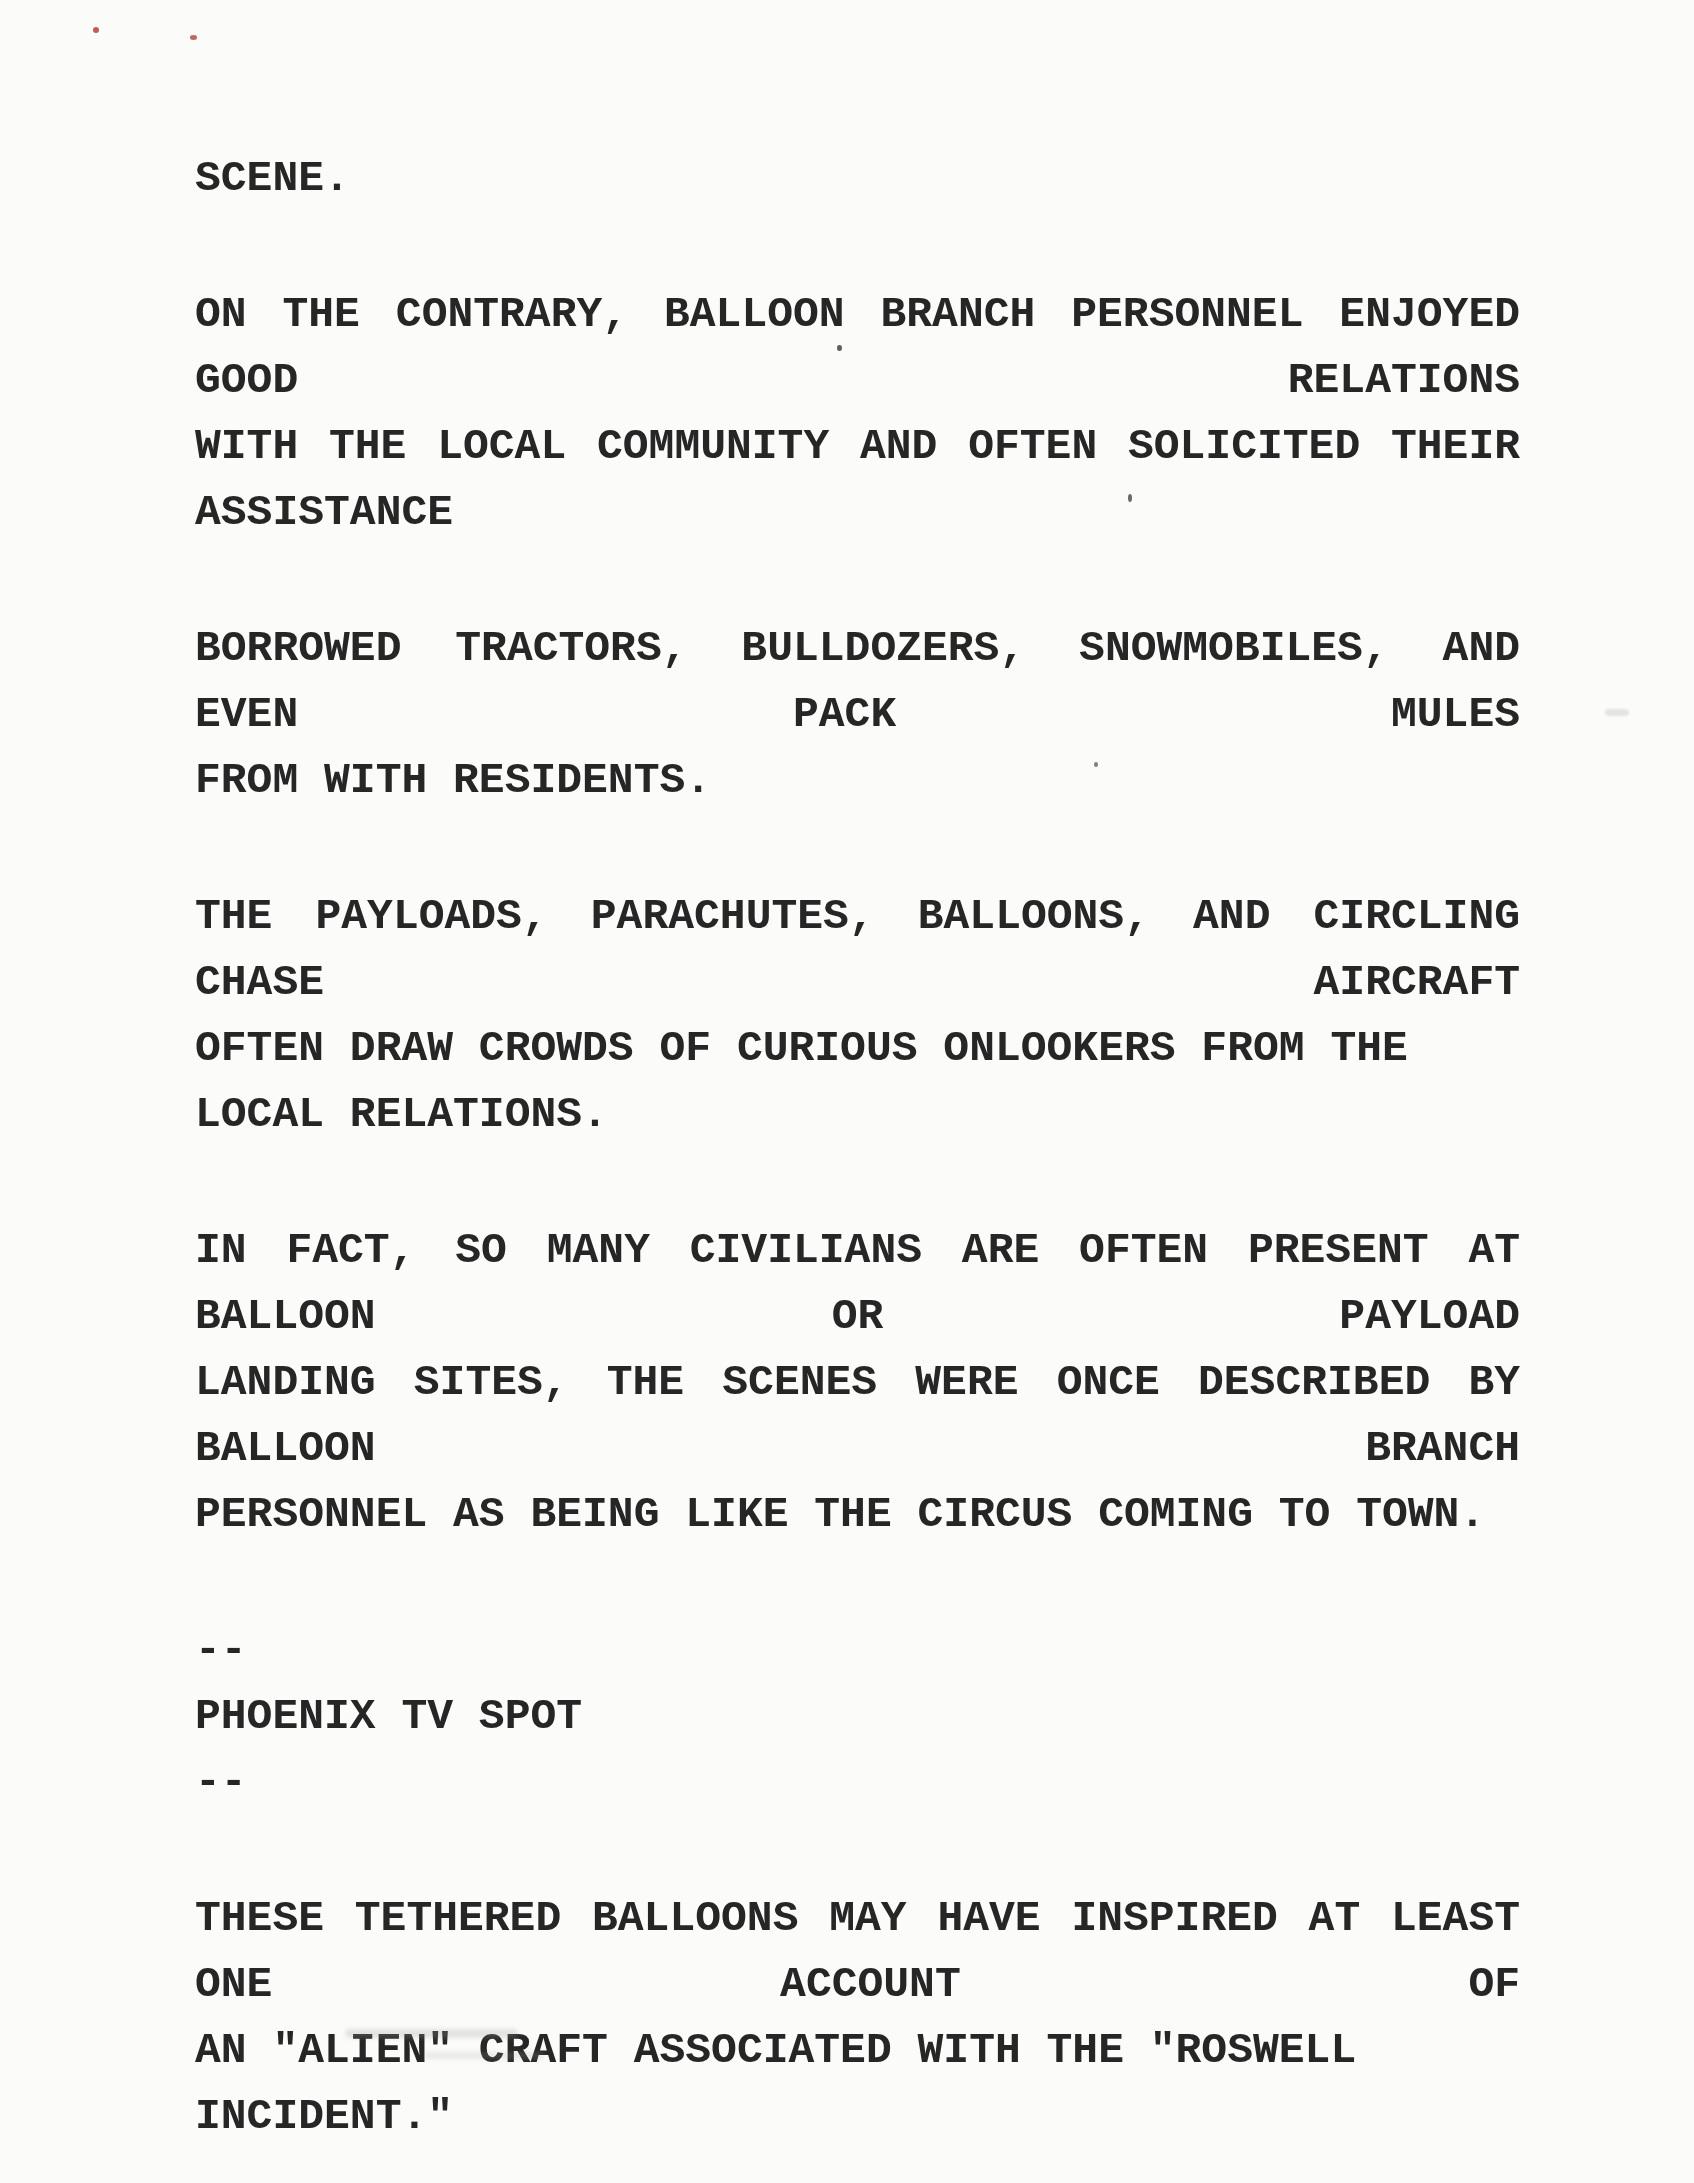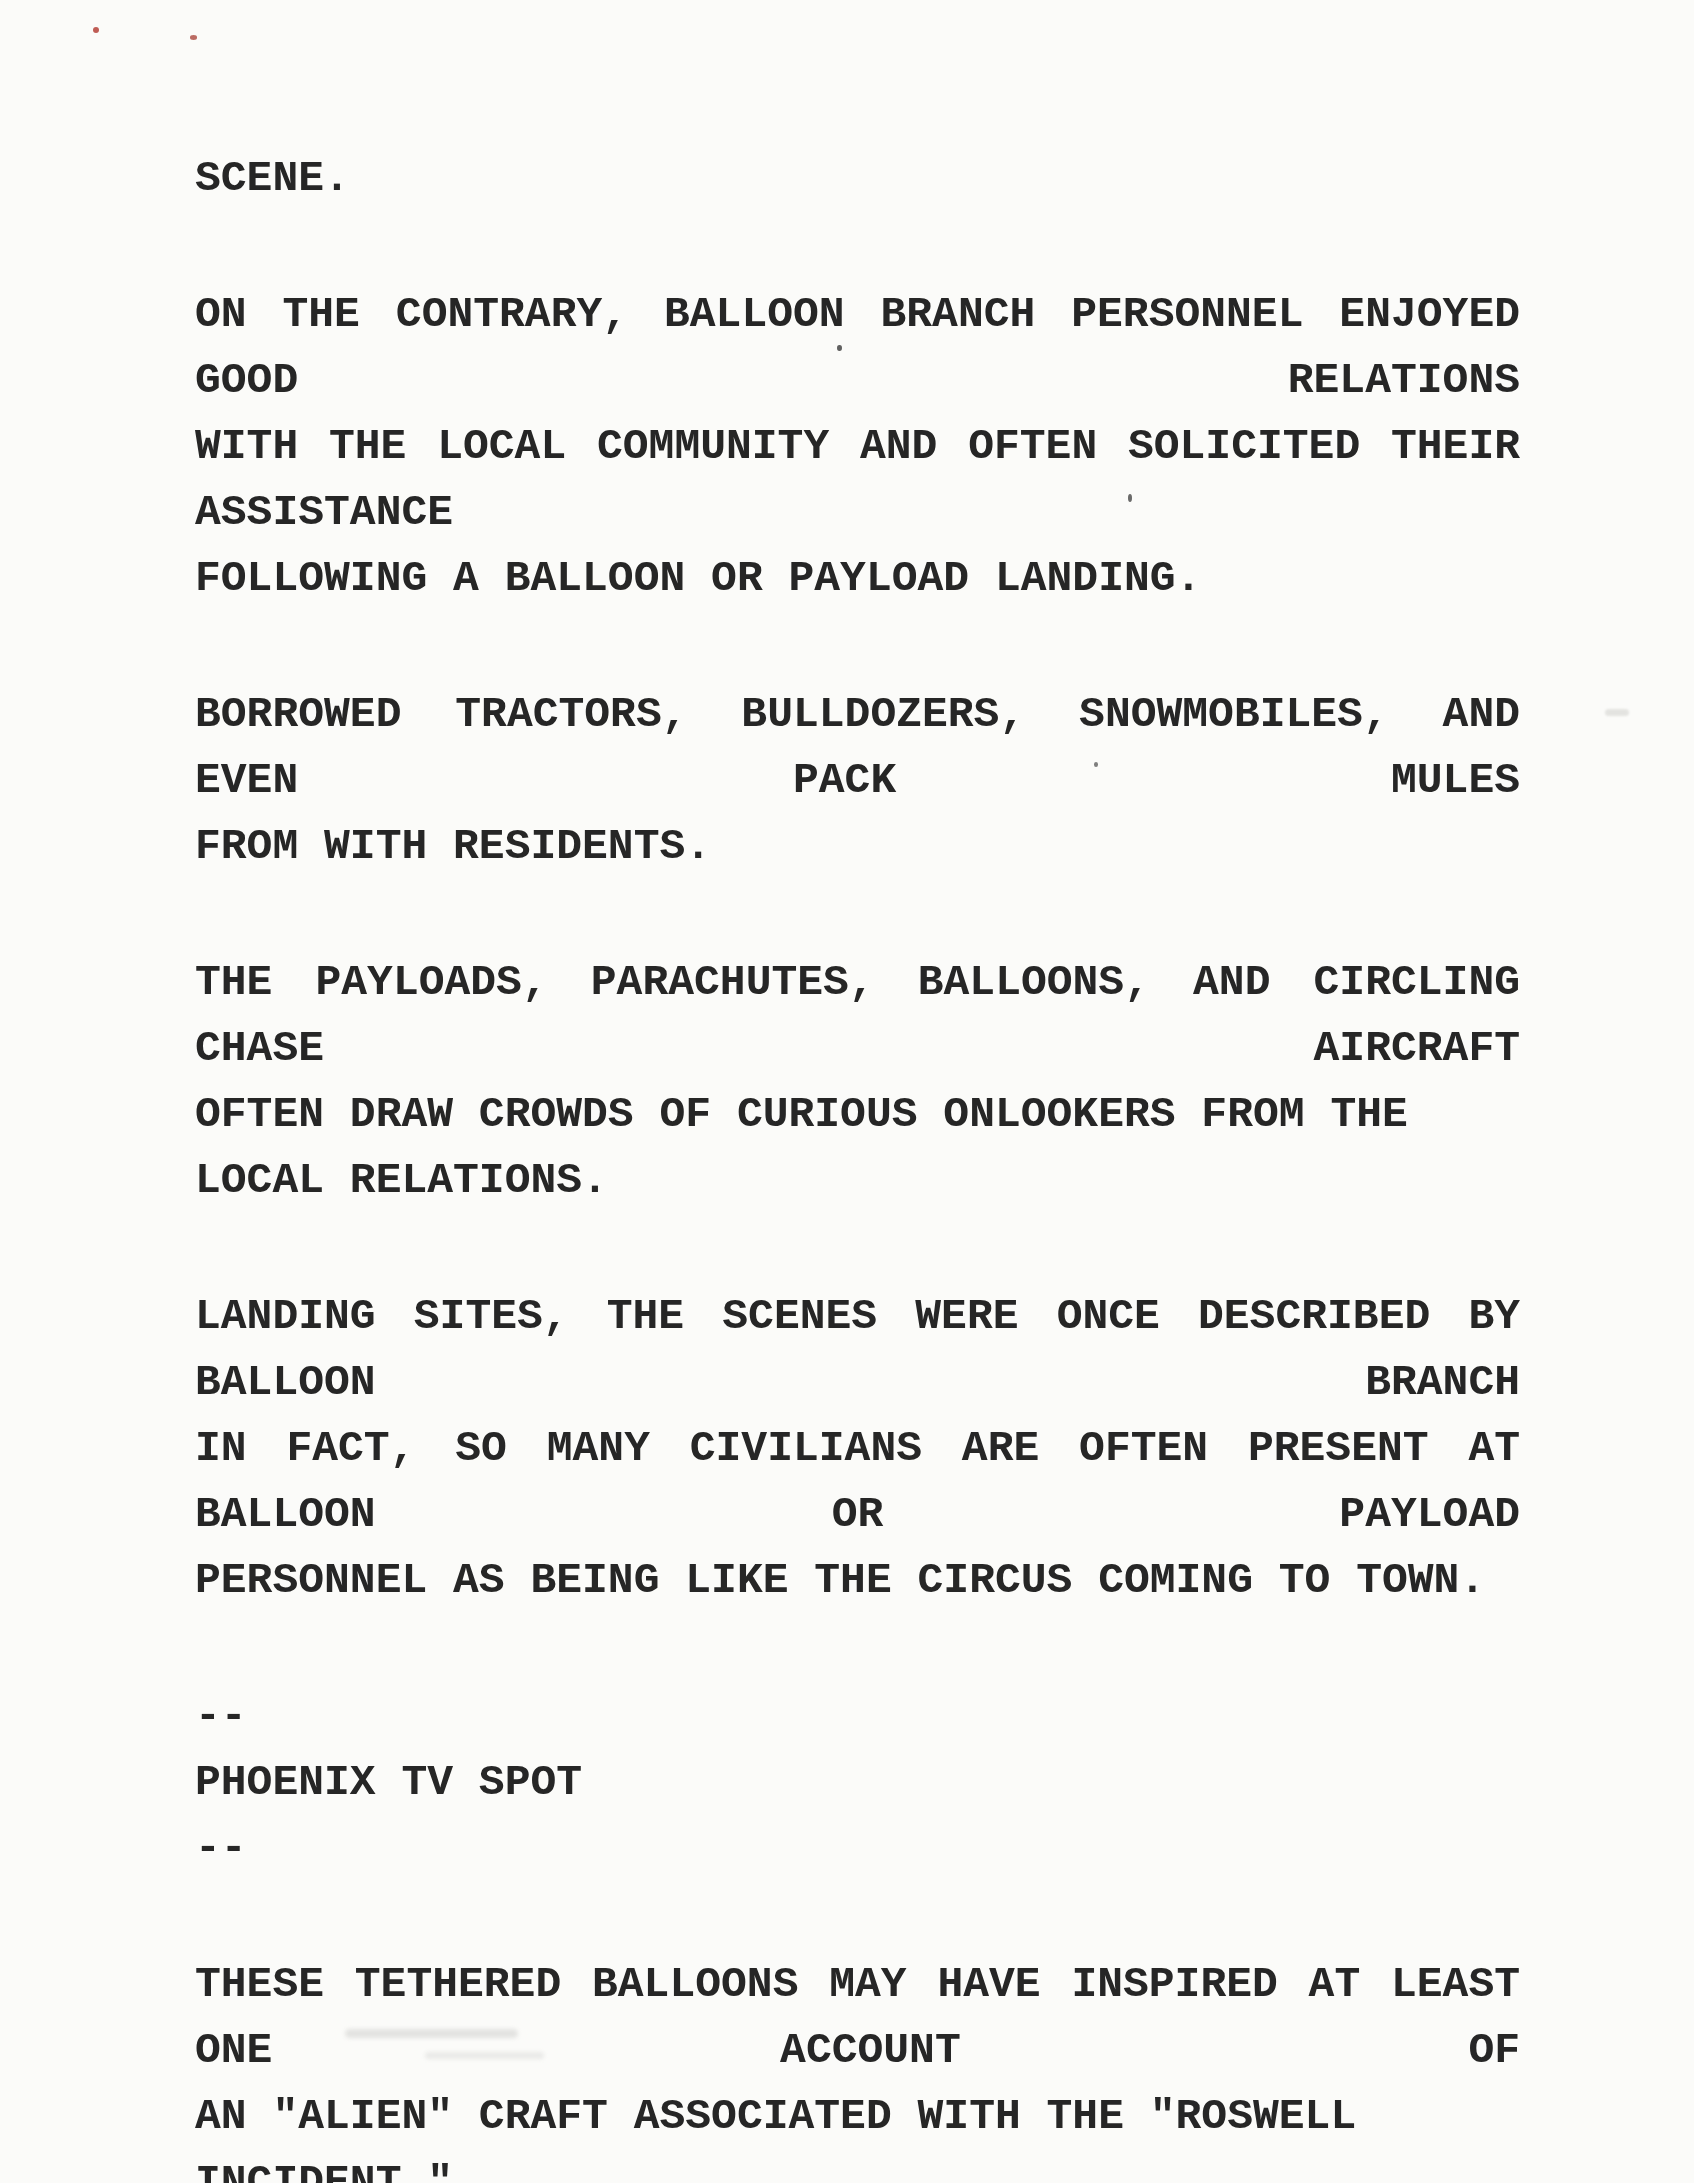--- a/index.html
+++ b/index.html
@@ -61,33 +61,32 @@
 <body>
 
 <div class="page">
   <div class="content">
       <div class="paragraph">
         <div class="line">SCENE.</div>
       </div>
       <div class="paragraph">
         <div class="line justify">ON THE CONTRARY, BALLOON BRANCH PERSONNEL ENJOYED GOOD RELATIONS</div>
         <div class="line justify">WITH THE LOCAL COMMUNITY AND OFTEN SOLICITED THEIR ASSISTANCE</div>
-        <div class="line">FOLLOWING A BALLOON OR PAYLOAD LANDING.</div>
       </div>
       <div class="paragraph">
         <div class="line justify">BORROWED TRACTORS, BULLDOZERS, SNOWMOBILES, AND EVEN PACK MULES</div>
         <div class="line">FROM WITH RESIDENTS.</div>
       </div>
       <div class="paragraph">
         <div class="line justify">THE PAYLOADS, PARACHUTES, BALLOONS, AND CIRCLING CHASE AIRCRAFT</div>
         <div class="line">OFTEN DRAW CROWDS OF CURIOUS ONLOOKERS FROM THE LOCAL RELATIONS.</div>
       </div>
       <div class="paragraph">
+        <div class="line justify">IN FACT, SO MANY CIVILIANS ARE OFTEN PRESENT AT BALLOON OR PAYLOAD</div>
         <div class="line justify">LANDING SITES, THE SCENES WERE ONCE DESCRIBED BY BALLOON BRANCH</div>
-        <div class="line justify">IN FACT, SO MANY CIVILIANS ARE OFTEN PRESENT AT BALLOON OR PAYLOAD</div>
         <div class="line">PERSONNEL AS BEING LIKE THE CIRCUS COMING TO TOWN.</div>
       </div>
       <div class="paragraph">
         <div class="line">--</div>
         <div class="line">PHOENIX TV SPOT</div>
         <div class="line">--</div>
       </div>
       <div class="paragraph">
         <div class="line justify">THESE TETHERED BALLOONS MAY HAVE INSPIRED AT LEAST ONE ACCOUNT OF</div>
         <div class="line">AN "ALIEN" CRAFT ASSOCIATED WITH THE "ROSWELL INCIDENT."</div>

